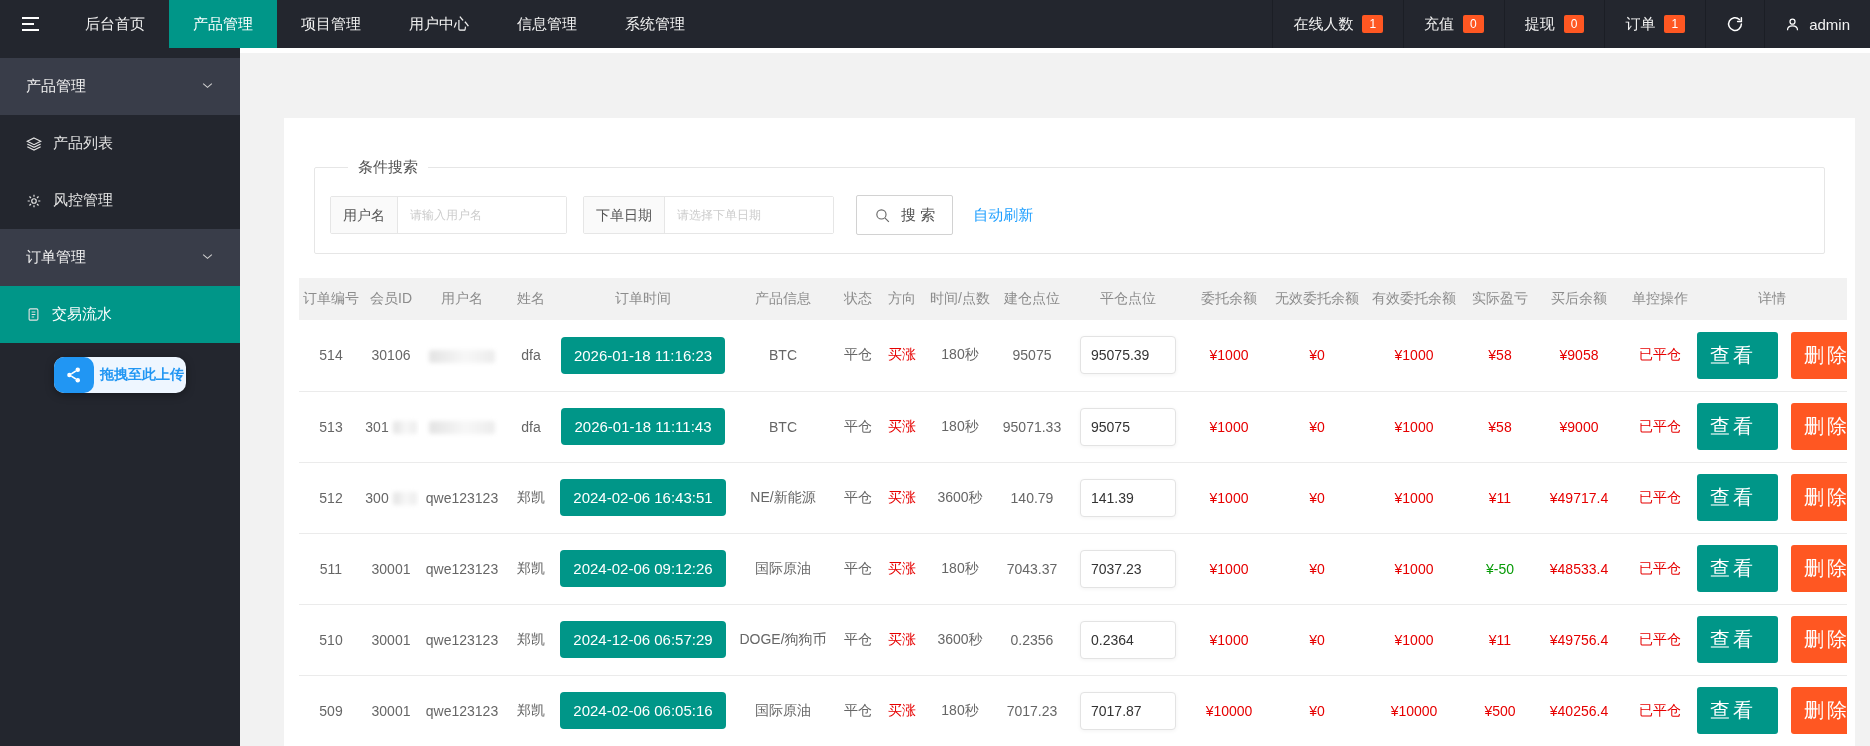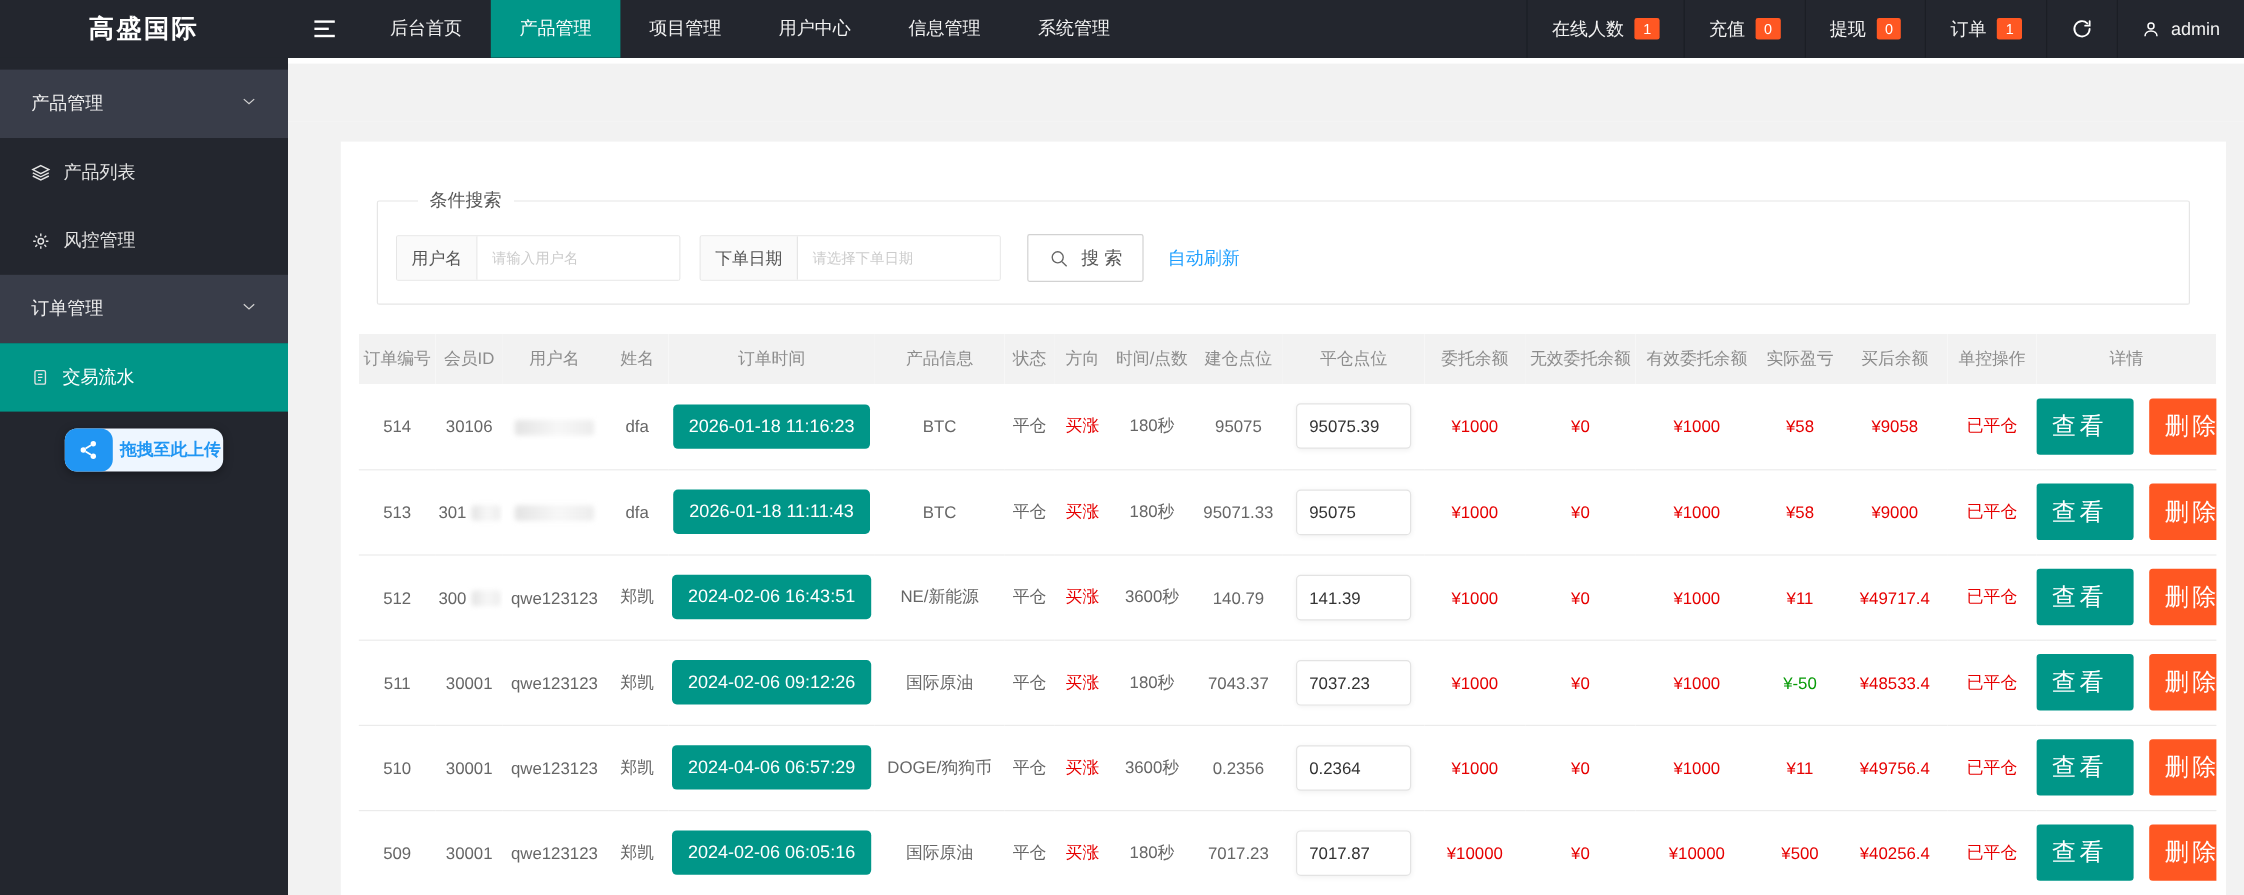--- a/index.html
+++ b/index.html
@@ -80,21 +80,20 @@
 
   
   .c1{width:64px}.c2{width:56px}.c3{width:86px}.c4{width:52px}.c5{width:172px}.c6{width:108px}
   .c7{width:42px}.c8{width:46px}.c9{width:70px}.c10{width:74px}.c11{width:118px}.c12{width:84px}
   .c13{width:92px}.c14{width:102px}.c15{width:70px}.c16{width:88px}.c17{width:74px}.c18{width:150px}
 </style>
 </head>
 <body>
 
 <div class="topbar">
-  <div class="logo">高盛国际</div>
   <div class="hamburger">
       <span></span>
       <span></span>
       <span></span>
     </div>
   <ul class="top-menu" id="top-menu">
       <li class="top-item">后台首页</li>
       <li class="top-item active">产品管理</li>
       <li class="top-item">项目管理</li>
       <li class="top-item">用户中心</li>
@@ -360,21 +359,21 @@
     <td>
       <button class="btn btn-view">查看</button>
       <button class="btn btn-del">删除</button>
     </td>
   </tr>
               <tr>
     <td>510</td>
     <td>30001</td>
     <td>qwe123123</td>
     <td>郑凯</td>
-    <td><span class="time-btn">2024-04-06 06:57:29</span></td>
+    <td><span class="time-btn">2024-12-06 06:57:29</span></td>
     <td>DOGE/狗狗币</td>
     <td>平仓</td>
     <td class="red">买涨</td>
     <td>3600秒</td>
     <td>0.2356</td>
     <td><input class="close-input" value="0.2364" style=""></td>
     <td class="red">¥1000</td>
     <td class="red">¥0</td>
     <td class="red">¥1000</td>
     <td class="red">¥11</td>

